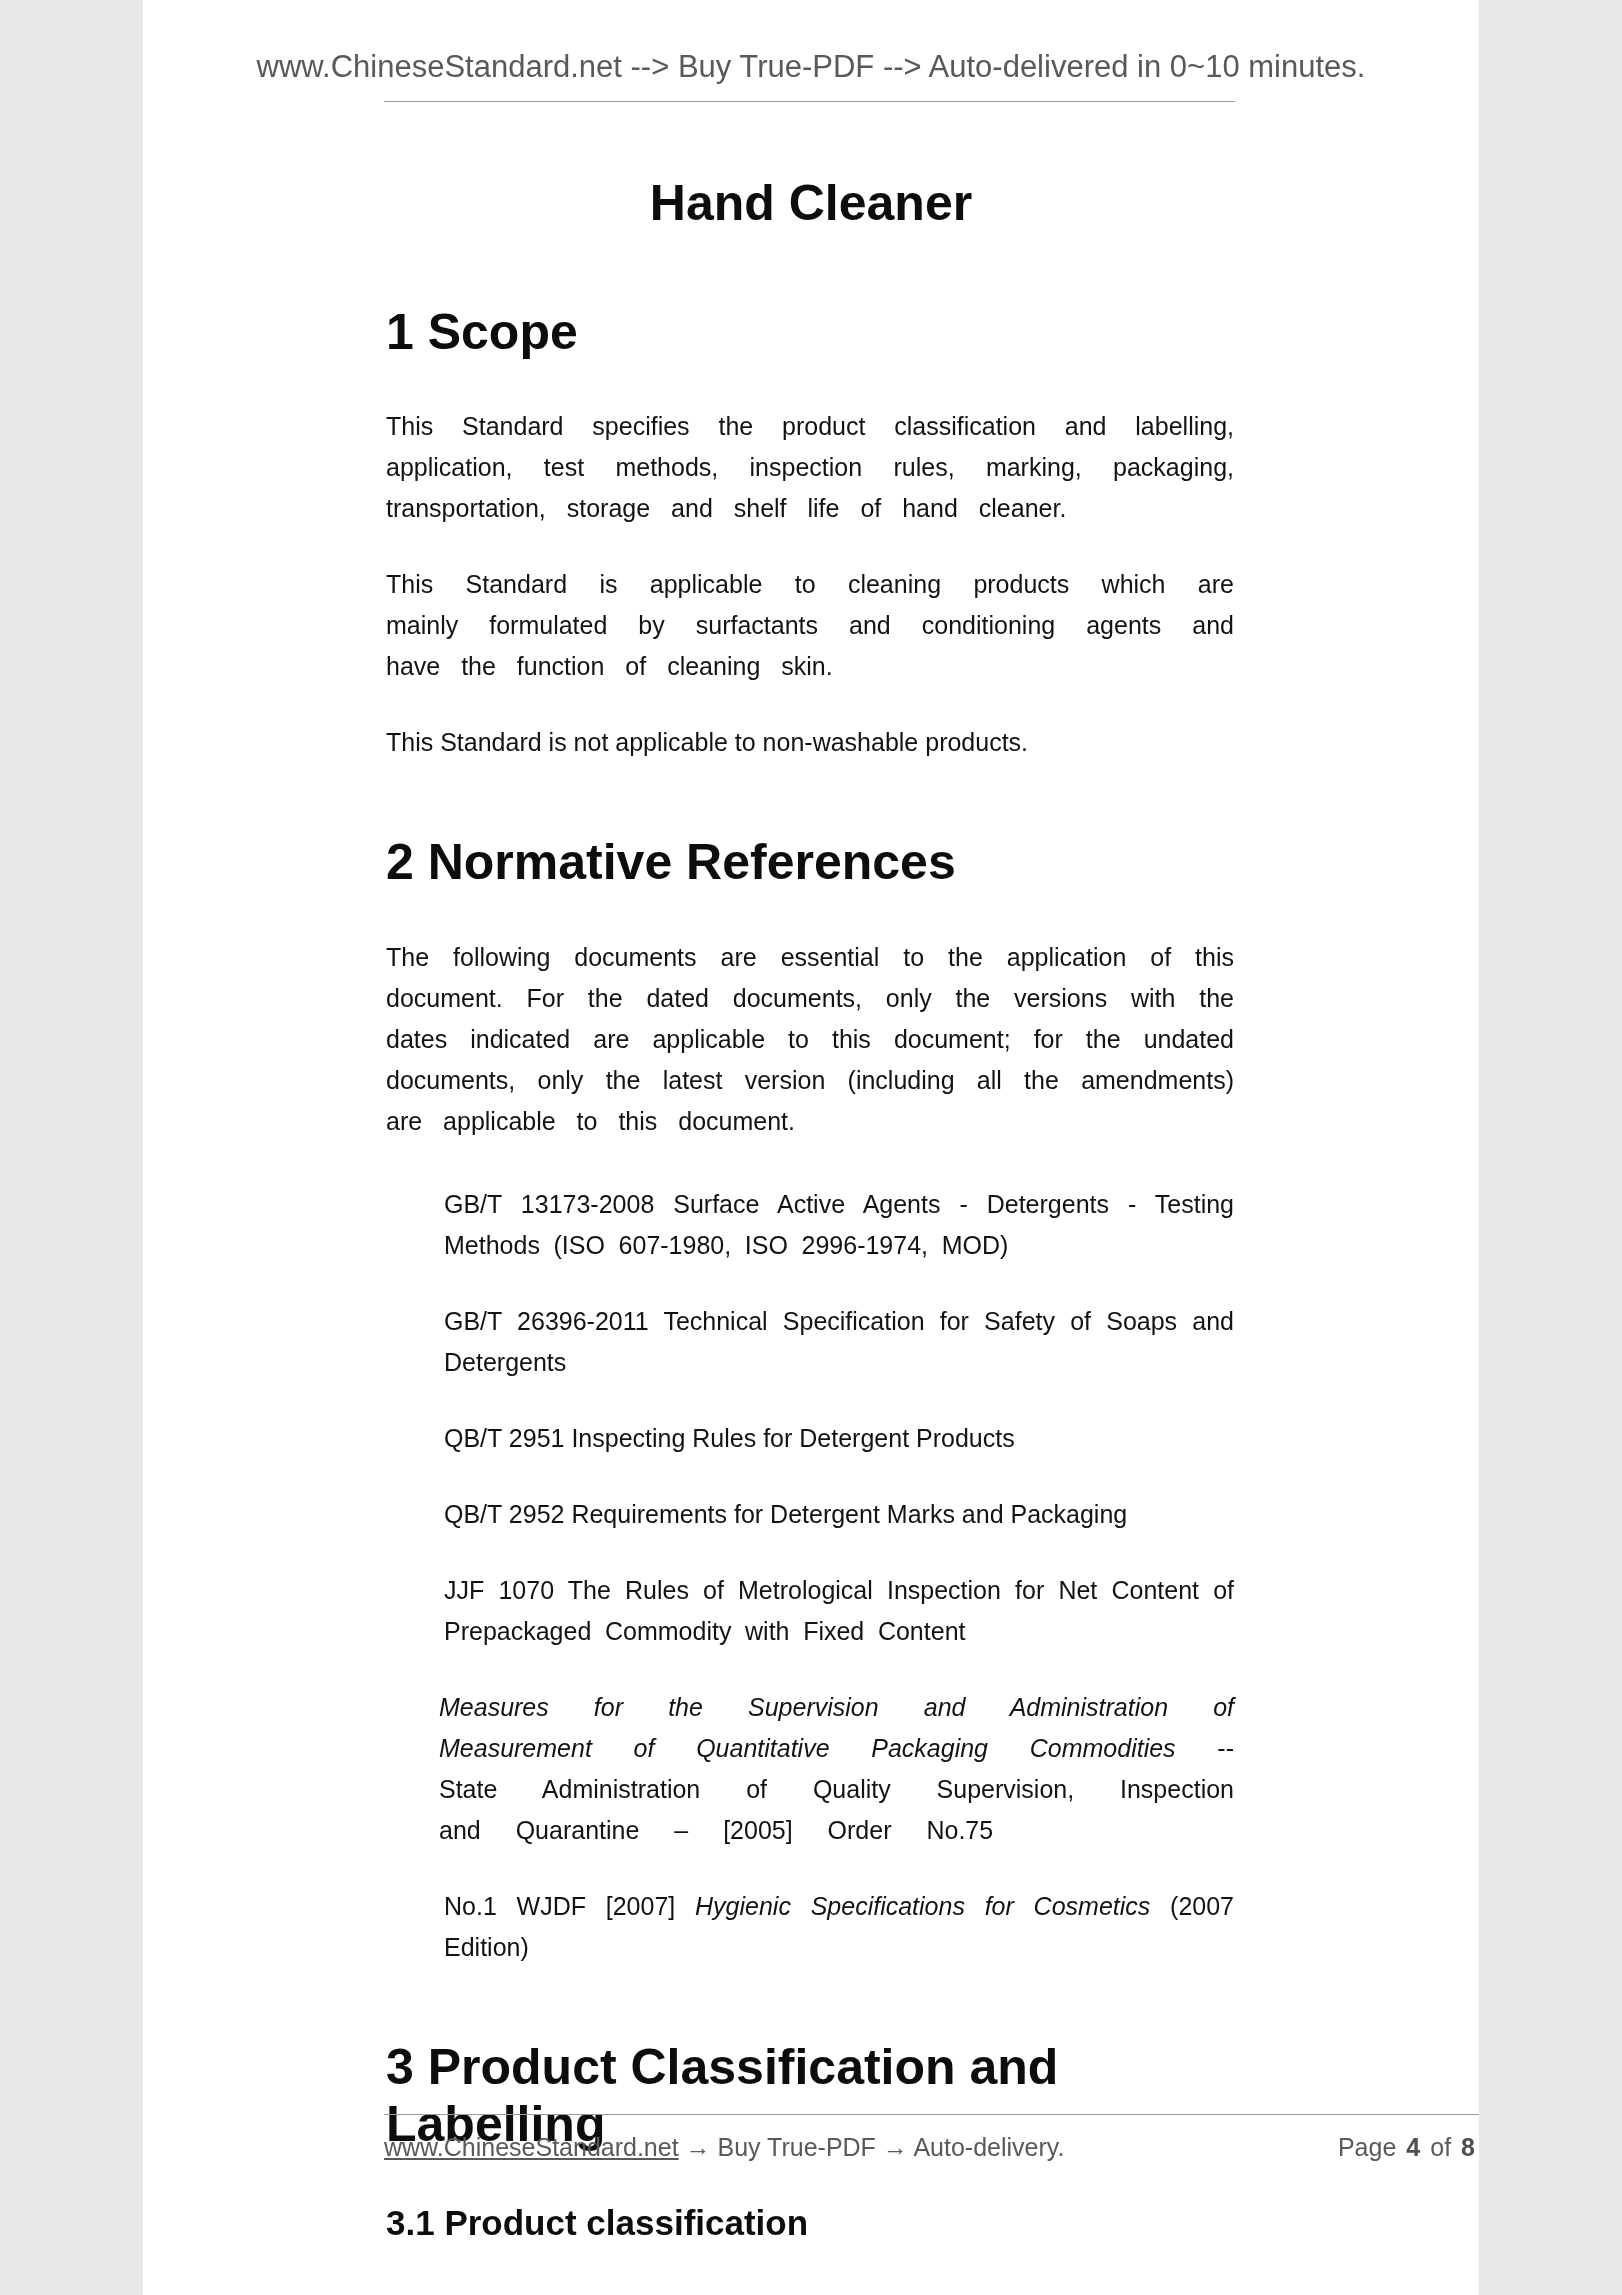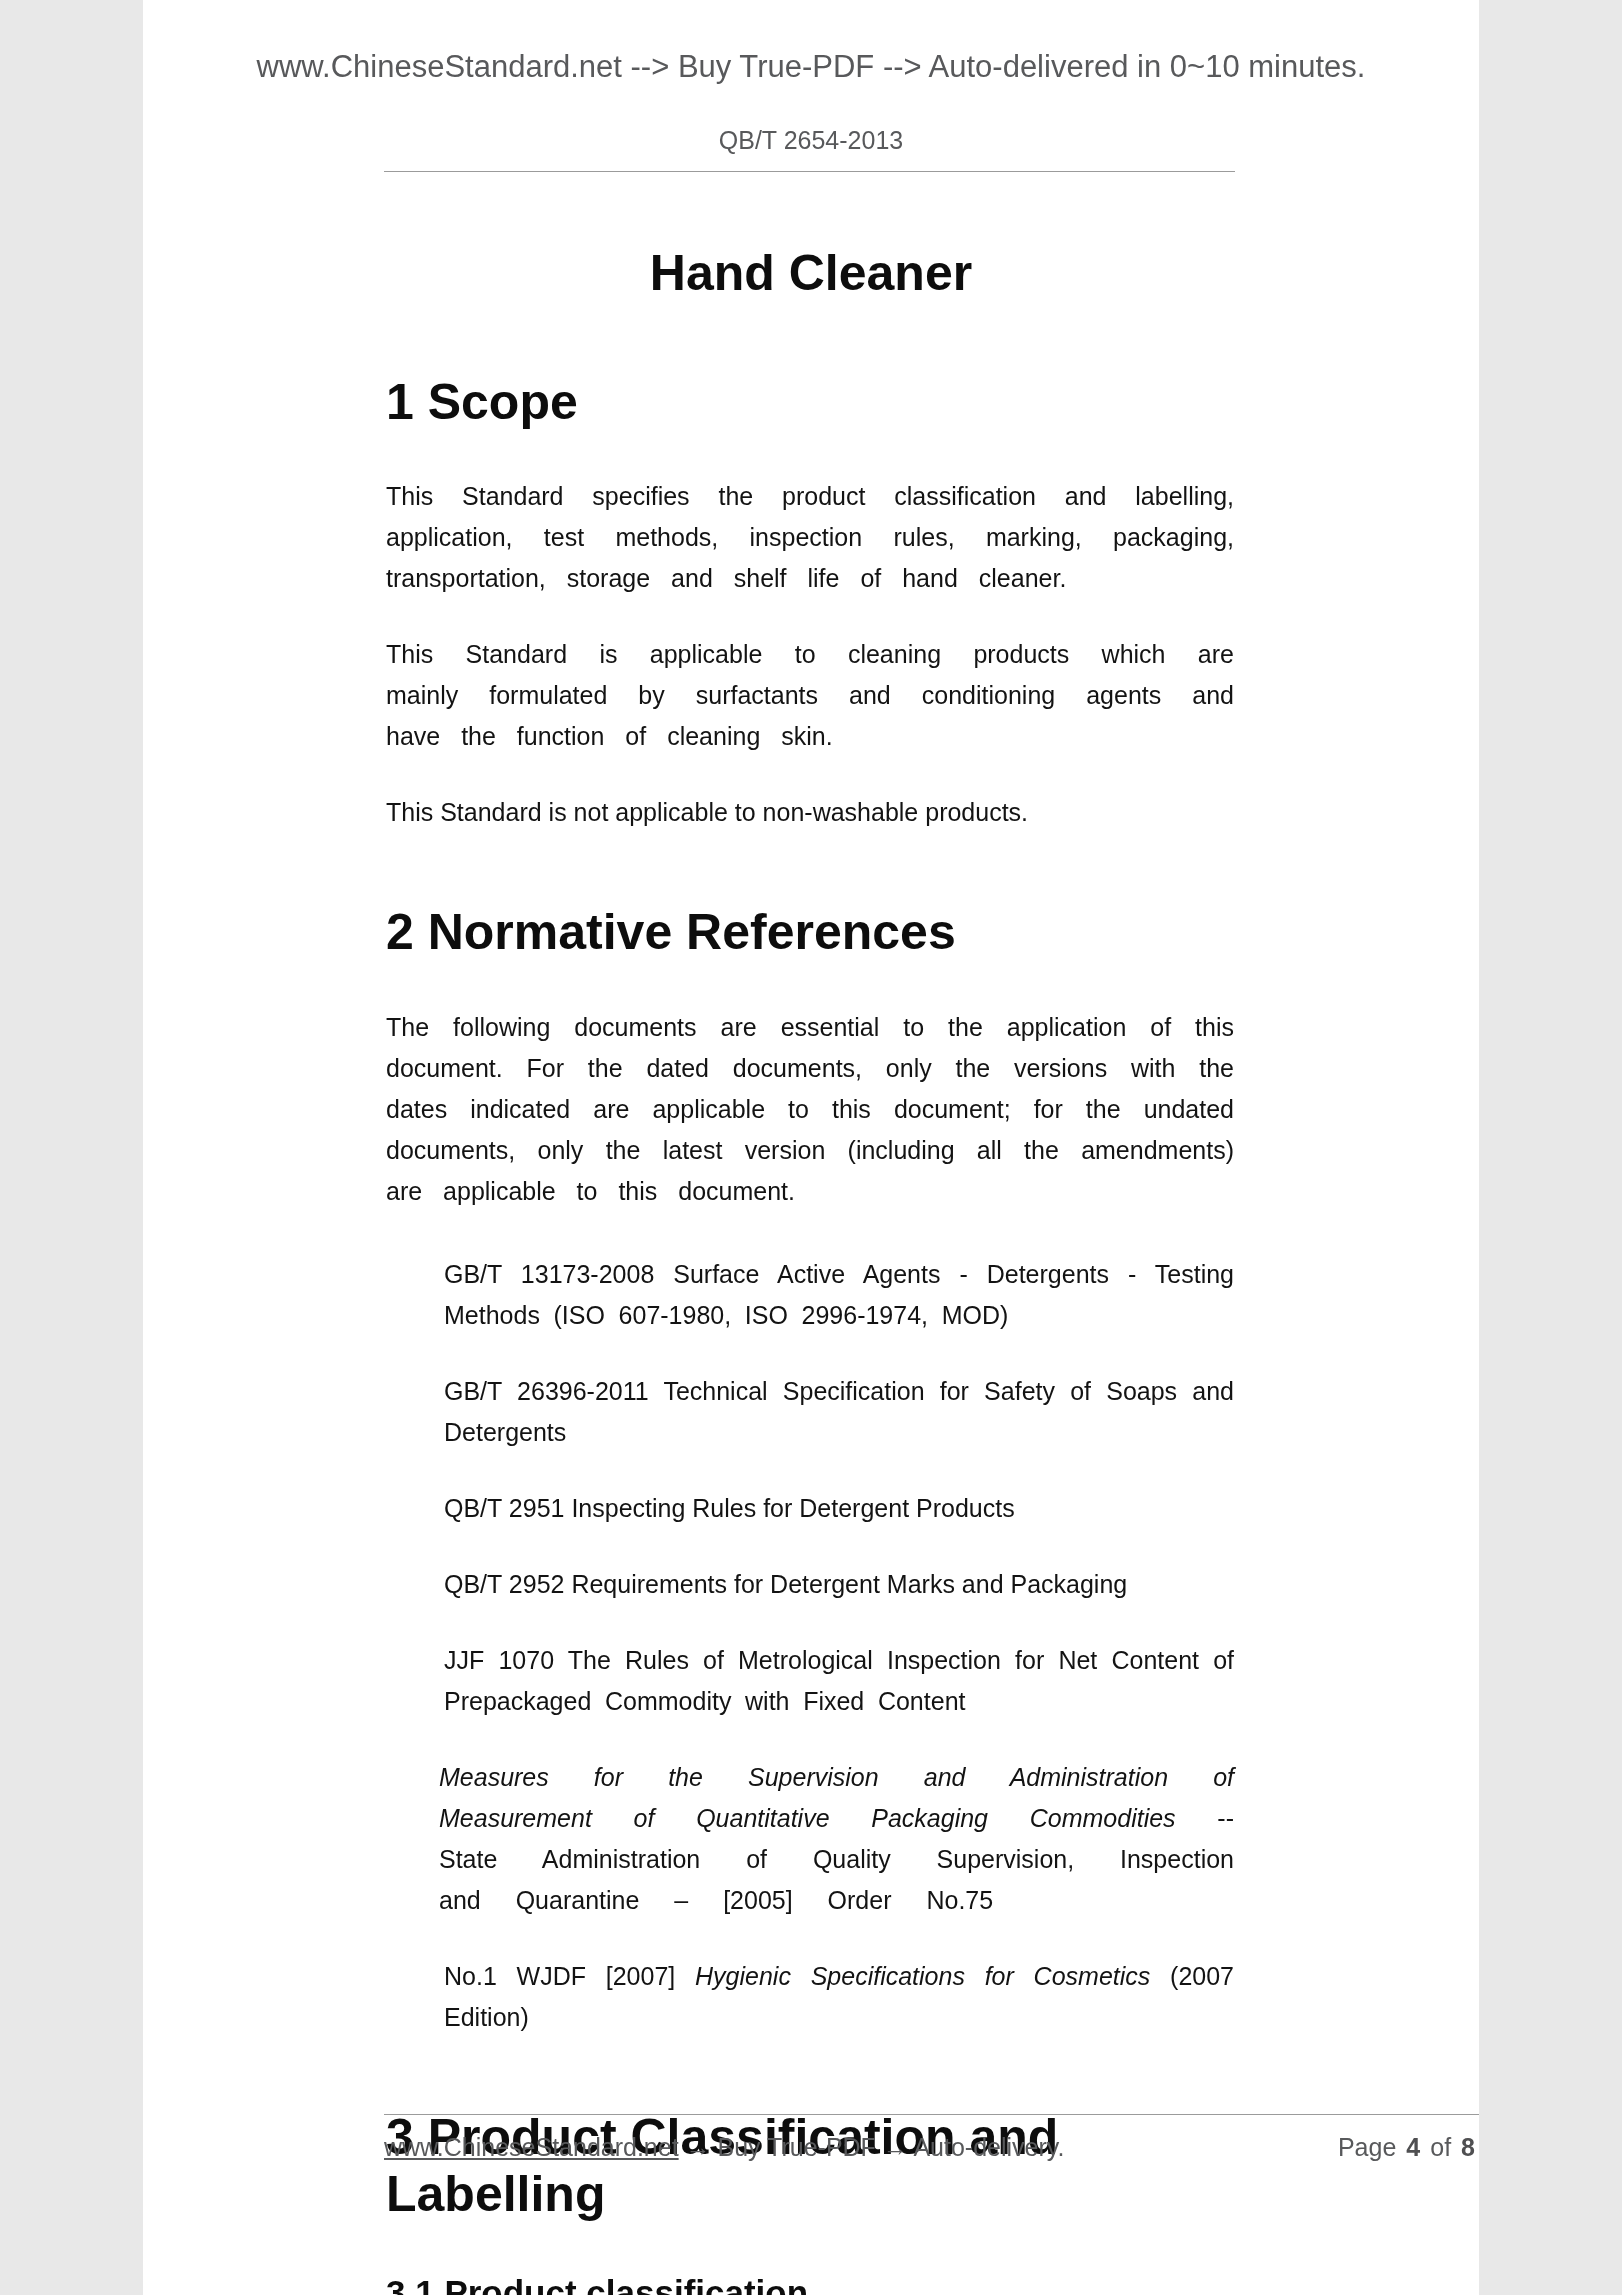--- a/index.html
+++ b/index.html
@@ -104,21 +104,20 @@
   }
   .page-info b { font-weight: bold; color: #4f4f51; }
 </style>
 </head>
 <body>
 
 <div class="page">
 
   <div class="doc-header">www.ChineseStandard.net --&gt; Buy True-PDF --&gt; Auto-delivered in 0~10 minutes.</div>
 
-  <div class="doc-code">QB/T 2654-2013</div>
 
   <div class="rule"></div>
 
   <h1 class="title">Hand Cleaner</h1>
 
   <div class="content">
 
     <h2 class="sec">1 Scope</h2>
 
     <p class="body spread after-h2">This Standard specifies the product classification and labelling, application, test methods, inspection rules, marking, packaging, transportation, storage and shelf life of hand cleaner.</p>

